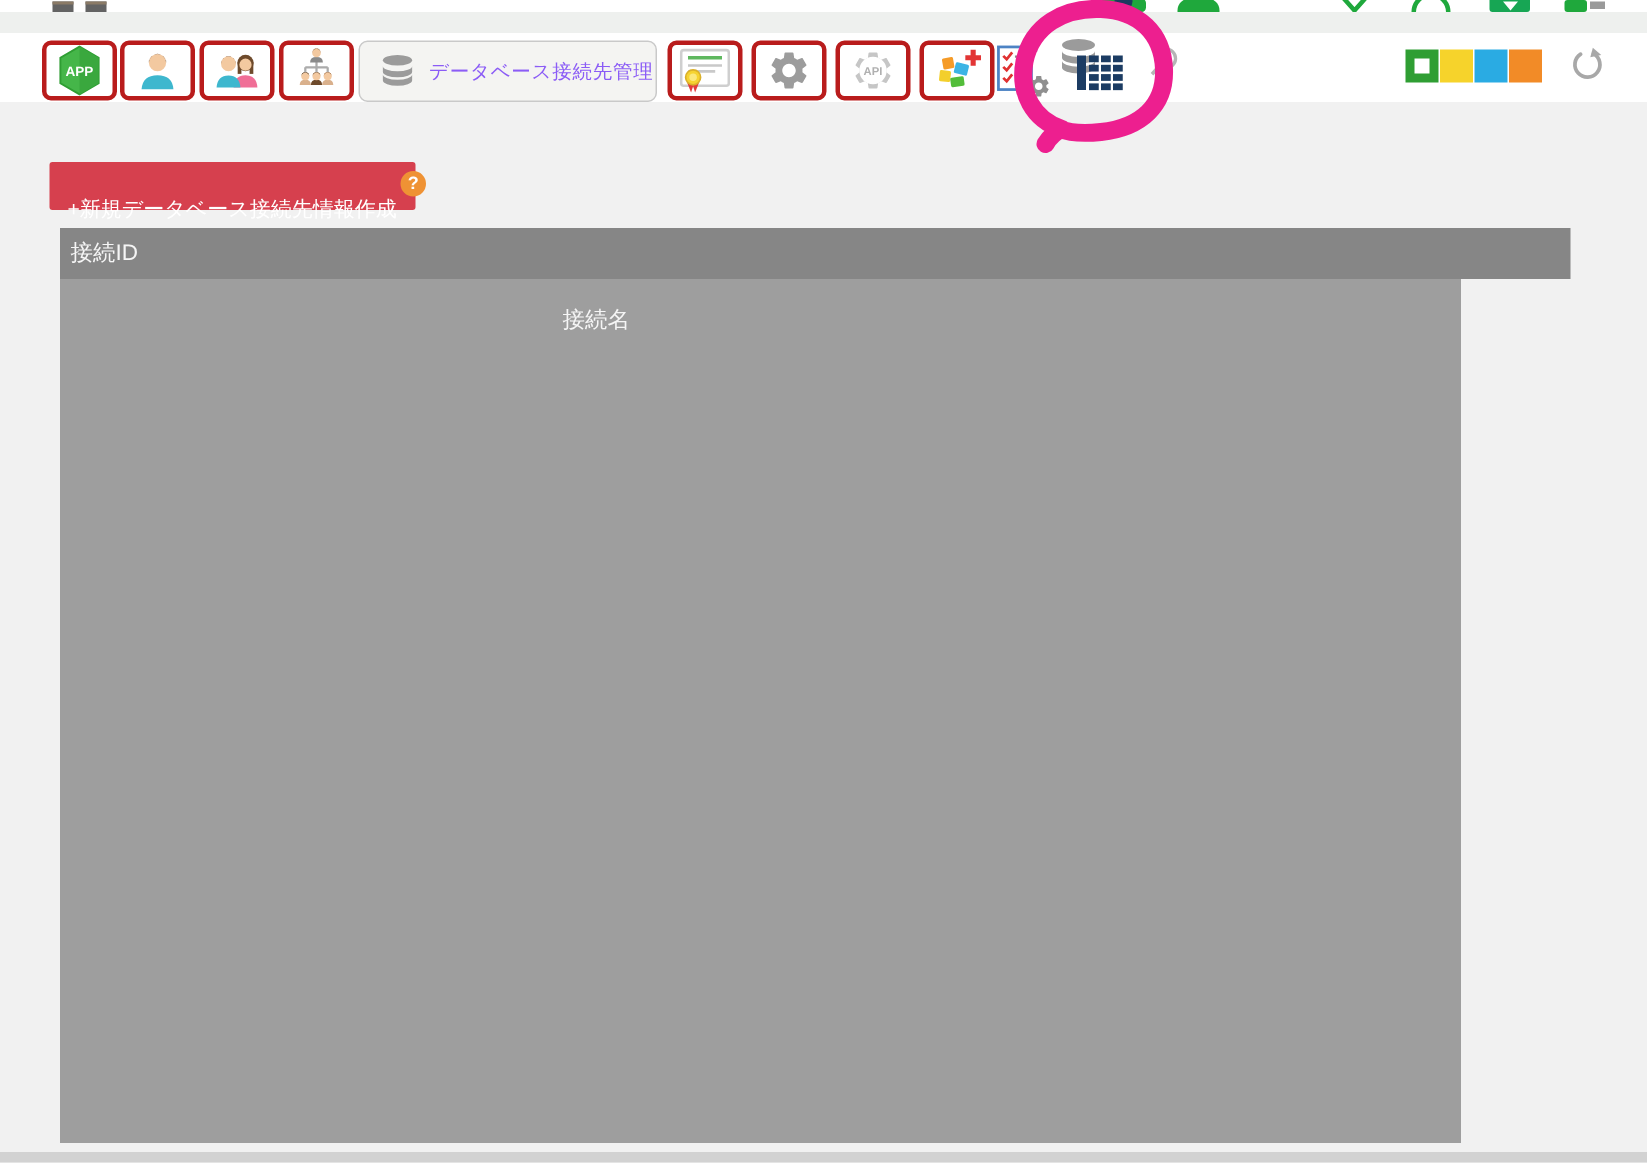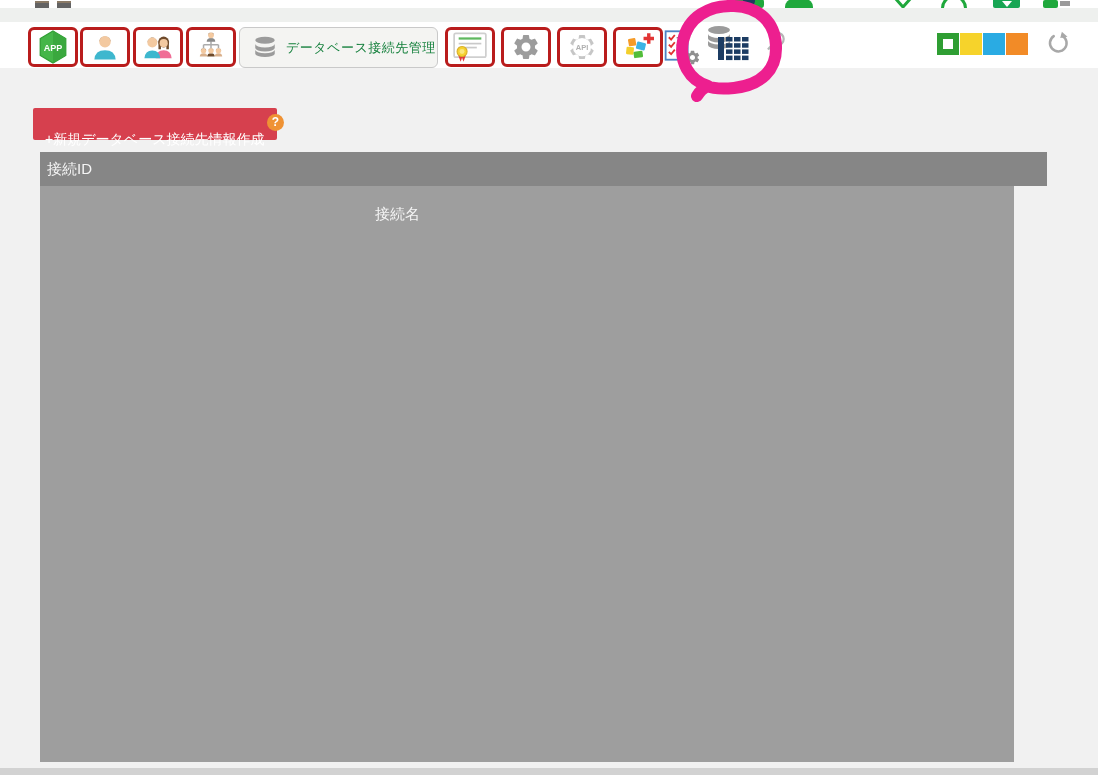--- a/index.html
+++ b/index.html
@@ -19,38 +19,38 @@
   .pi-dl::after{content:"";position:absolute;left:9px;top:3px;width:0;height:0;border-left:5px solid transparent;border-right:5px solid transparent;border-top:6px solid #fff;}
   .pi-spk{width:15px;height:8px;background:#1fa83c;border-radius:2px;}
   .pi-spk::after{content:"";position:absolute;left:17px;top:1px;width:10px;height:5px;background:#9a9a9a;}
 
   
   .toolbar{position:absolute;left:0;top:22px;width:1098px;height:46px;background:#fff;}
   .tb-btn{position:absolute;top:5px;width:50px;height:40px;background:#fff;border:3px solid #b91c1c;
           border-radius:6px;box-sizing:border-box;display:flex;align-items:center;justify-content:center;cursor:pointer;}
   .tb-tab{position:absolute;top:5px;left:239px;width:199px;height:41px;background:#f4f4f2;border:1px solid #c9c9c9;
           border-radius:6px;box-sizing:border-box;display:flex;align-items:center;justify-content:flex-start;gap:8px;padding-left:12px;cursor:pointer;}
-  .tb-tab .tab-label{font-size:13px;color:#15803d;letter-spacing:0.5px;white-space:nowrap;}
+  .tb-tab .tab-label{font-size:13px;color:#8b5cf6;letter-spacing:0.5px;white-space:nowrap;}
   .free-ico{position:absolute;cursor:pointer;}
   .search-underline{position:absolute;left:789px;top:34px;width:126px;height:22px;border:none;border-bottom:1.5px solid #999;
                     background:transparent;outline:none;font-size:13px;color:#555;}
   .sq{position:absolute;top:11px;width:22px;height:22px;box-sizing:border-box;cursor:pointer;}
   .sq-green{left:937px;background:#fff;border:6px solid #2f9e33;}
   .sq-yellow{left:960px;background:#f6d32b;}
   .sq-blue{left:983px;background:#2aabe3;}
   .sq-orange{left:1006px;background:#f28b27;}
 
   
   .content{position:absolute;left:0;top:68px;width:1098px;height:707px;background:#f1f1f1;}
   .create-btn{position:absolute;left:33px;top:40px;height:31px;padding:16px 12px;background:#d6404e;color:#fff;
               border:none;border-radius:2px;font-size:14px;line-height:31px;cursor:pointer;white-space:nowrap;
               font-family:"Liberation Sans","DejaVu Sans",sans-serif;}
   .help-badge{position:absolute;left:267px;top:46px;width:17px;height:17px;border-radius:50%;background:#ef9234;
               color:#fff;font-size:12px;font-weight:bold;text-align:center;line-height:17px;cursor:pointer;}
-  .table-panel{position:absolute;left:40px;top:84px;width:934px;height:610px;background:#9e9e9e;padding-left:40px;}
+  .table-panel{position:absolute;left:40px;top:84px;width:934px;height:610px;background:#9e9e9e;}
   .table-header{position:absolute;left:0;top:0;width:1007px;height:34px;background:#868686;}
   .th-cell{position:absolute;top:0;height:34px;line-height:34px;color:#f5f5f5;font-size:15px;}
   .th-id{left:7px;}
   .th-name{left:335px;margin-top:45px;}
   .table-body{position:absolute;left:0;top:34px;width:1023px;height:576px;}
   .hscrollbar{position:absolute;left:0;top:768px;width:1098px;height:7px;background:#d2d2d2;}
 
   
   .annot{position:absolute;left:0;top:0;width:1098px;height:775px;pointer-events:none;z-index:60;}
 

